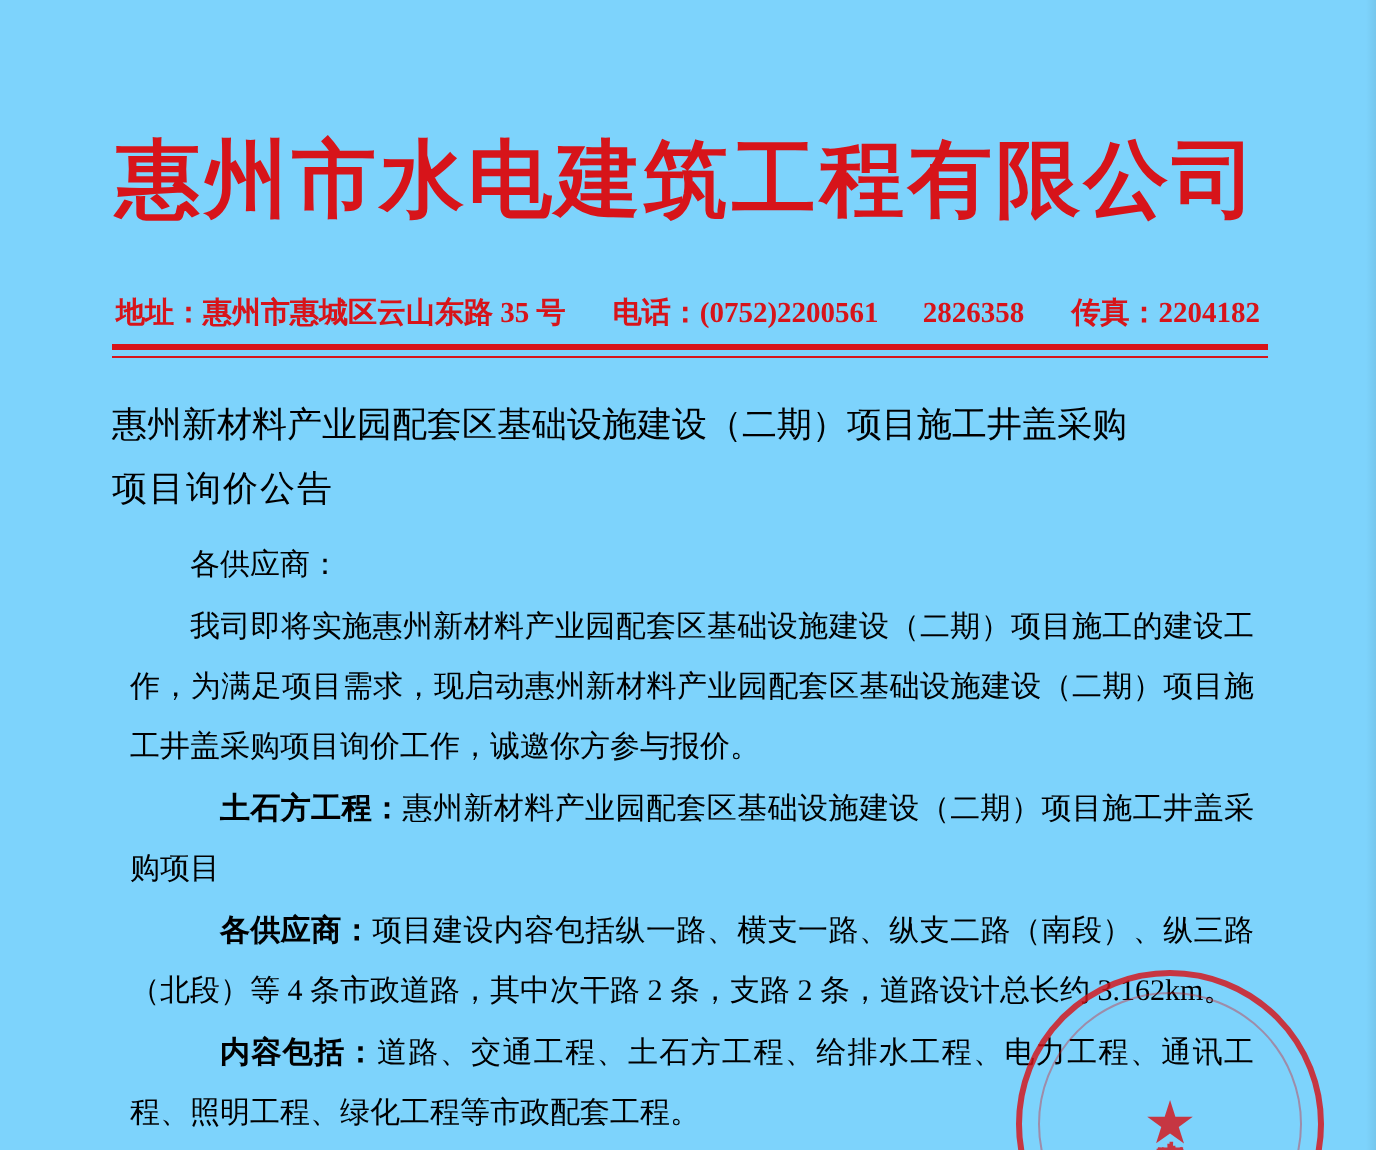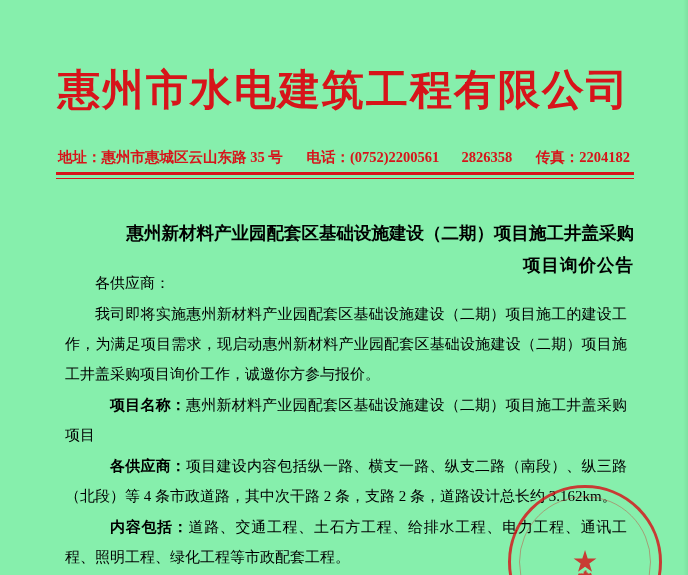--- a/index.html
+++ b/index.html
@@ -14,21 +14,21 @@
     overflow: hidden;
     font-family: "Liberation Serif", "DejaVu Serif", serif;
     color: #111;
   }
 
   .page {
     position: absolute;
     left: 0; top: 0;
     width: 688px;
     height: 575px;
-    background: #86efac;
+    background: #7dd3fc;
     overflow: hidden;
   }
 
   
   .letterhead {
     position: absolute;
     left: 0;
     top: 62px;
     width: 688px;
     text-align: center;
@@ -77,27 +77,26 @@
     height: 1px;
     background: #d7141a;
   }
 
   
   .doc-title {
     position: absolute;
     left: 56px;
     top: 197px;
     width: 578px;
-    text-align: right;
+    text-align: left;
     font-size: 17.5px;
-    font-weight: bold;
+    font-weight: normal;
     line-height: 32px;
     color: #000;
     font-family: "DejaVu Serif", "Liberation Serif", serif;
-    margin-top: 20px;
   }
   .doc-title .l2 { letter-spacing: 1px; }
 
   
   .body-text {
     position: absolute;
     left: 64px;
     top: 267px;
     width: 564px;
     font-size: 15px;
@@ -195,21 +194,21 @@
   <div class="rule-thin"></div>
 
   <div class="doc-title">
     <div class="l1">惠州新材料产业园配套区基础设施建设（二期）项目施工井盖采购</div>
     <div class="l2">项目询价公告</div>
   </div>
 
   <div class="body-text">
     <p class="indent-2">各供应商：</p>
     <p class="indent-2">我司即将实施惠州新材料产业园配套区基础设施建设（二期）项目施工的建设工作，为满足项目需求，现启动惠州新材料产业园配套区基础设施建设（二期）项目施工井盖采购项目询价工作，诚邀你方参与报价。</p>
-    <p class="indent-3"><span class="bold">项目名称：</span><span>惠州新材料产业园配套区基础设施建设（二期）项目施工井盖采购项目</span></p>
+    <p class="indent-3"><span class="bold">土石方工程：</span><span>惠州新材料产业园配套区基础设施建设（二期）项目施工井盖采购项目</span></p>
     <p class="indent-3"><span class="bold">各供应商：</span><span>项目建设内容包括纵一路、横支一路、纵支二路（南段）、纵三路（北段）等 4 条市政道路，其中次干路 2 条，支路 2 条，道路设计总长约 3.162km。</span></p>
     <p class="indent-3"><span class="bold">内容包括：</span><span>道路、交通工程、土石方工程、给排水工程、电力工程、通讯工程、照明工程、绿化工程等市政配套工程。</span></p>
   </div>
 
   <div class="seal">
     <div class="seal-inner"></div>
     <div class="seal-text">水电建筑工</div>
     <div class="seal-star">★</div>
   </div>
 

